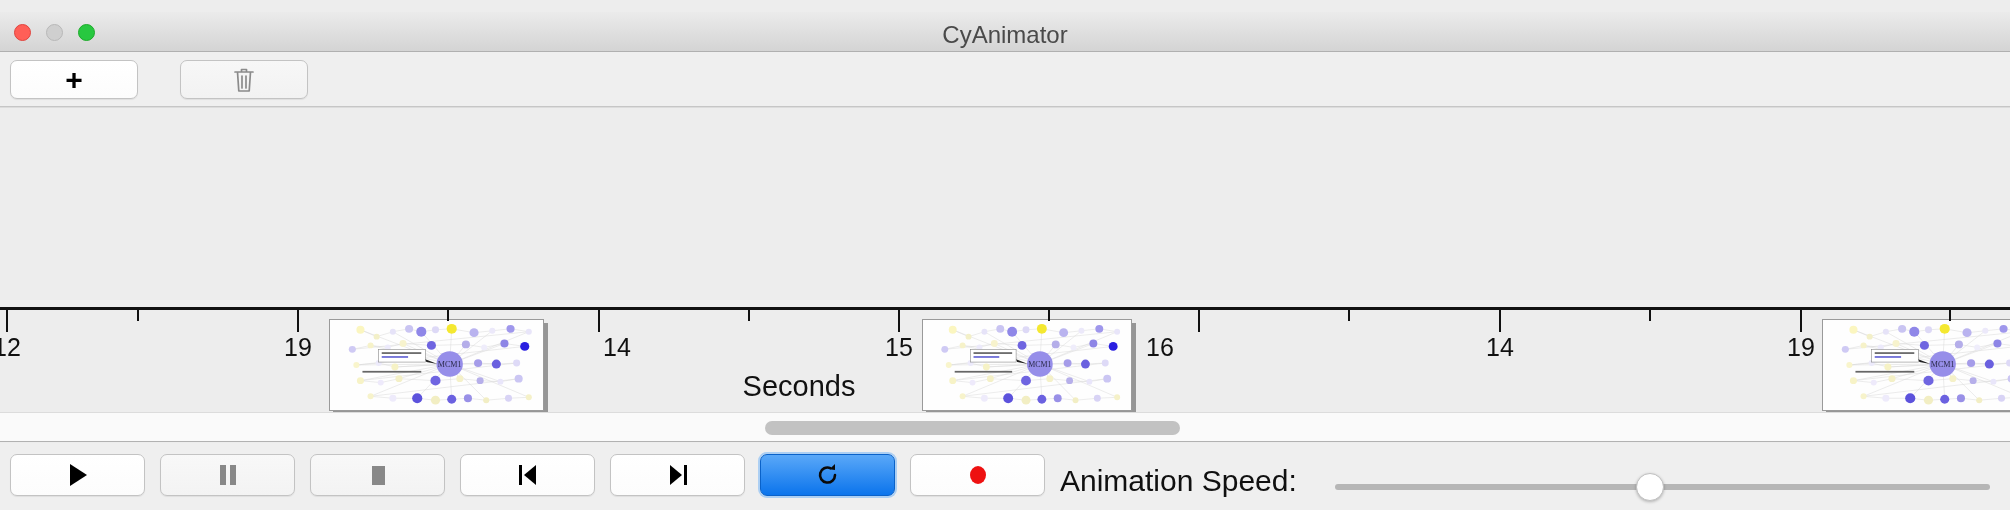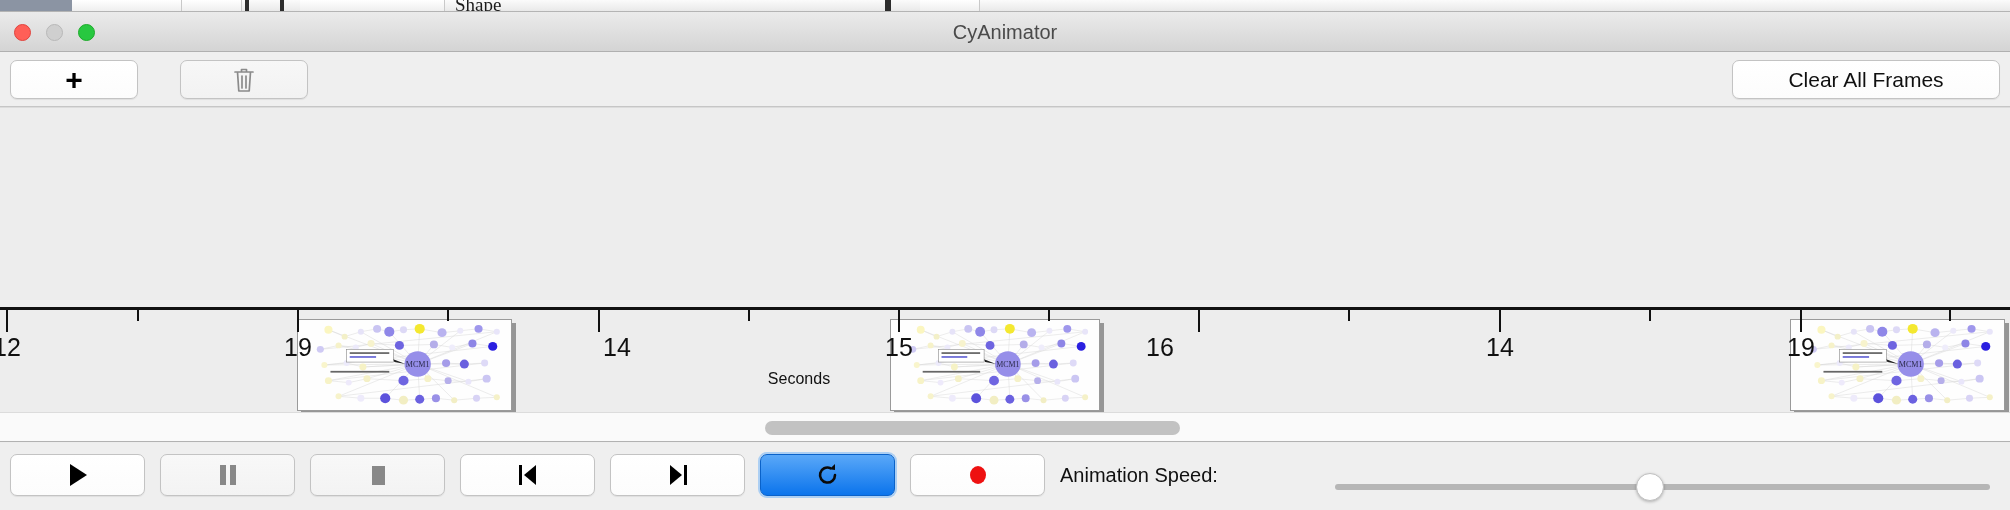--- a/index.html
+++ b/index.html
@@ -33,21 +33,21 @@
     background:linear-gradient(#ebebeb,#d4d4d4);
     border-bottom:1px solid #b0b0b0;
   }
   .traffic { position:absolute; top:12px; display:flex; gap:15px; left:14px; }
   .dot { width:17px; height:17px; border-radius:50%; }
   .dot.red { background:#ff5f57; border:1px solid #e0443e; }
   .dot.yellow { background:#cfcfcf; border:1px solid #b8b8b8; }
   .dot.green { background:#28c840; border:1px solid #1dab2a; }
   .win-title {
     position:absolute; left:0; right:0; top:9px; text-align:center;
-    font-size:20px; color:#4a4a4a;
+    font-size:24px; color:#4a4a4a;
   }
 
   
   .toolbar {
     position:absolute; left:0; top:52px; width:2010px; height:55px;
     background:#efefef; border-bottom:1px solid #c6c6c6;
   }
   .btn {
     position:absolute; border-radius:7px; border:1px solid #c3c3c3;
     display:flex; align-items:center; justify-content:center;
@@ -69,38 +69,38 @@
   .timeline {
     position:absolute; left:0; top:107px; width:2010px; height:305px;
     background:#ededed; overflow:hidden;
   }
   .tl-topline { position:absolute; left:0; top:0; width:2010px; height:1px; background:#dcdcdc; }
 
   
   .frame {
     position:absolute; top:212px;
     box-shadow:4px 4px 0 rgba(120,120,120,.75);
-    border:1px solid #9a9a9a; background:#14532d; overflow:hidden;
+    border:1px solid #9a9a9a; background:#14532d; overflow:hidden;margin-left:32px;
   }
   .frame-inner { position:relative; width:100%; height:100%; background:#fefefe; }
 
   
   .axis-line {
     position:absolute; left:0; top:200px; width:2010px; height:3px; background:#111;
   }
   .tick { position:absolute; background:#111; width:2px; }
   .tick.major { top:203px; height:22px; }
   .tick.minor { top:203px; height:11px; }
   .tick-label {
     position:absolute; top:226px; font-size:25px; color:#101010;
     transform:translateX(-50%); white-space:nowrap;
   }
   .axis-title {
     position:absolute; top:263px; width:1598px; text-align:center;
-    font-size:16px; color:#111;
+    font-size:29px; color:#111;
   }
 
   
   .scroll-track {
     position:absolute; left:0; top:412px; width:2010px; height:30px;
     background:#fafafa; border-top:1px solid #dcdcdc; border-bottom:1px solid #b2b2b2;
   }
   .scroll-thumb {
     position:absolute; left:765px; top:8px; width:415px; height:14px;
     background:#c2c2c2; border-radius:7px; cursor:pointer;
@@ -119,70 +119,56 @@
     display:flex; align-items:center; justify-content:center; cursor:pointer;
   }
   .pbtn.disabled { background:linear-gradient(#f8f8f8,#f3f3f3); cursor:default; }
   .pbtn.active {
     background:linear-gradient(#5aa8f8,#0b74ec);
     border:1px solid #0a62c9;
     box-shadow:0 0 0 2px rgba(90,168,248,.45);
   }
   .speed-label {
     position:absolute; top:21px; left:1060px;
-    font-size:20px; color:#101010; white-space:nowrap;
+    font-size:30px; color:#101010; white-space:nowrap;
   }
   .slider-track {
     position:absolute; top:41px; left:1335px; width:655px; height:6px;
     background:#b6b6b6; border-radius:3px; cursor:pointer;
   }
   .slider-knob {
     position:absolute; top:30px; left:1636px; width:28px; height:28px;
     border-radius:50%; background:#fff; border:1px solid #c0c0c0;
     box-shadow:0 1px 3px rgba(0,0,0,.25); cursor:pointer;
   }
   svg { display:block; }
 </style>
 </head>
 <body>
 
 <div id="app">
 
-  <div class="bg-strip">
-    <div class="bg-seg sel" style="left:0px;width:72px;"></div>
-    <div class="bg-seg light" style="left:72px;width:110px;"></div>
-    <div class="bg-seg light" style="left:182px;width:60px;"></div>
-    <div class="bg-seg dark" style="left:245px;width:4px;"></div>
-    <div class="bg-seg dark" style="left:280px;width:4px;"></div>
-    <div class="bg-seg light" style="left:300px;width:145px;"></div>
-    <div class="bg-seg dark" style="left:885px;width:6px;"></div>
-    <div class="bg-seg light" style="left:920px;width:60px;"></div>
-    <div class="bg-label">Shape</div>
-  </div>
 
   <div class="titlebar">
     <div class="traffic">
       <div class="dot red"></div>
       <div class="dot yellow"></div>
       <div class="dot green"></div>
     </div>
     <div class="win-title">CyAnimator</div>
   </div>
 
   <div class="toolbar">
     <div class="btn" id="btn-add">
       <span class="plus-icon">+</span>
     </div>
     <div class="btn disabled" id="btn-del">
       <svg class="trash-svg" viewBox="0 0 24 28">
         <path d="M3 6 h18 M9.5 6 v-2.5 h5 V6 M5.5 6 l1.3 19 h10.4 l1.3 -19 M10 10 v12 M14 10 v12" stroke="#8b8b8b" stroke-width="1.7" fill="none" stroke-linecap="round" stroke-linejoin="round"></path>
       </svg>
-    </div>
-    <div class="btn" id="btn-clear">
-      <span>Clear All Frames</span>
     </div>
   </div>
 
   <div class="timeline">
     <div class="tl-topline"></div>
     <div id="frames-layer">
         <div class="frame" style="left: 297px; top: 212px; width: 215px; height: 92px;">
           <div class="frame-inner">
             <svg viewBox="0 0 210 92" width="213" height="90" preserveAspectRatio="none">
               <rect width="210" height="92" fill="#fefefe"></rect>

